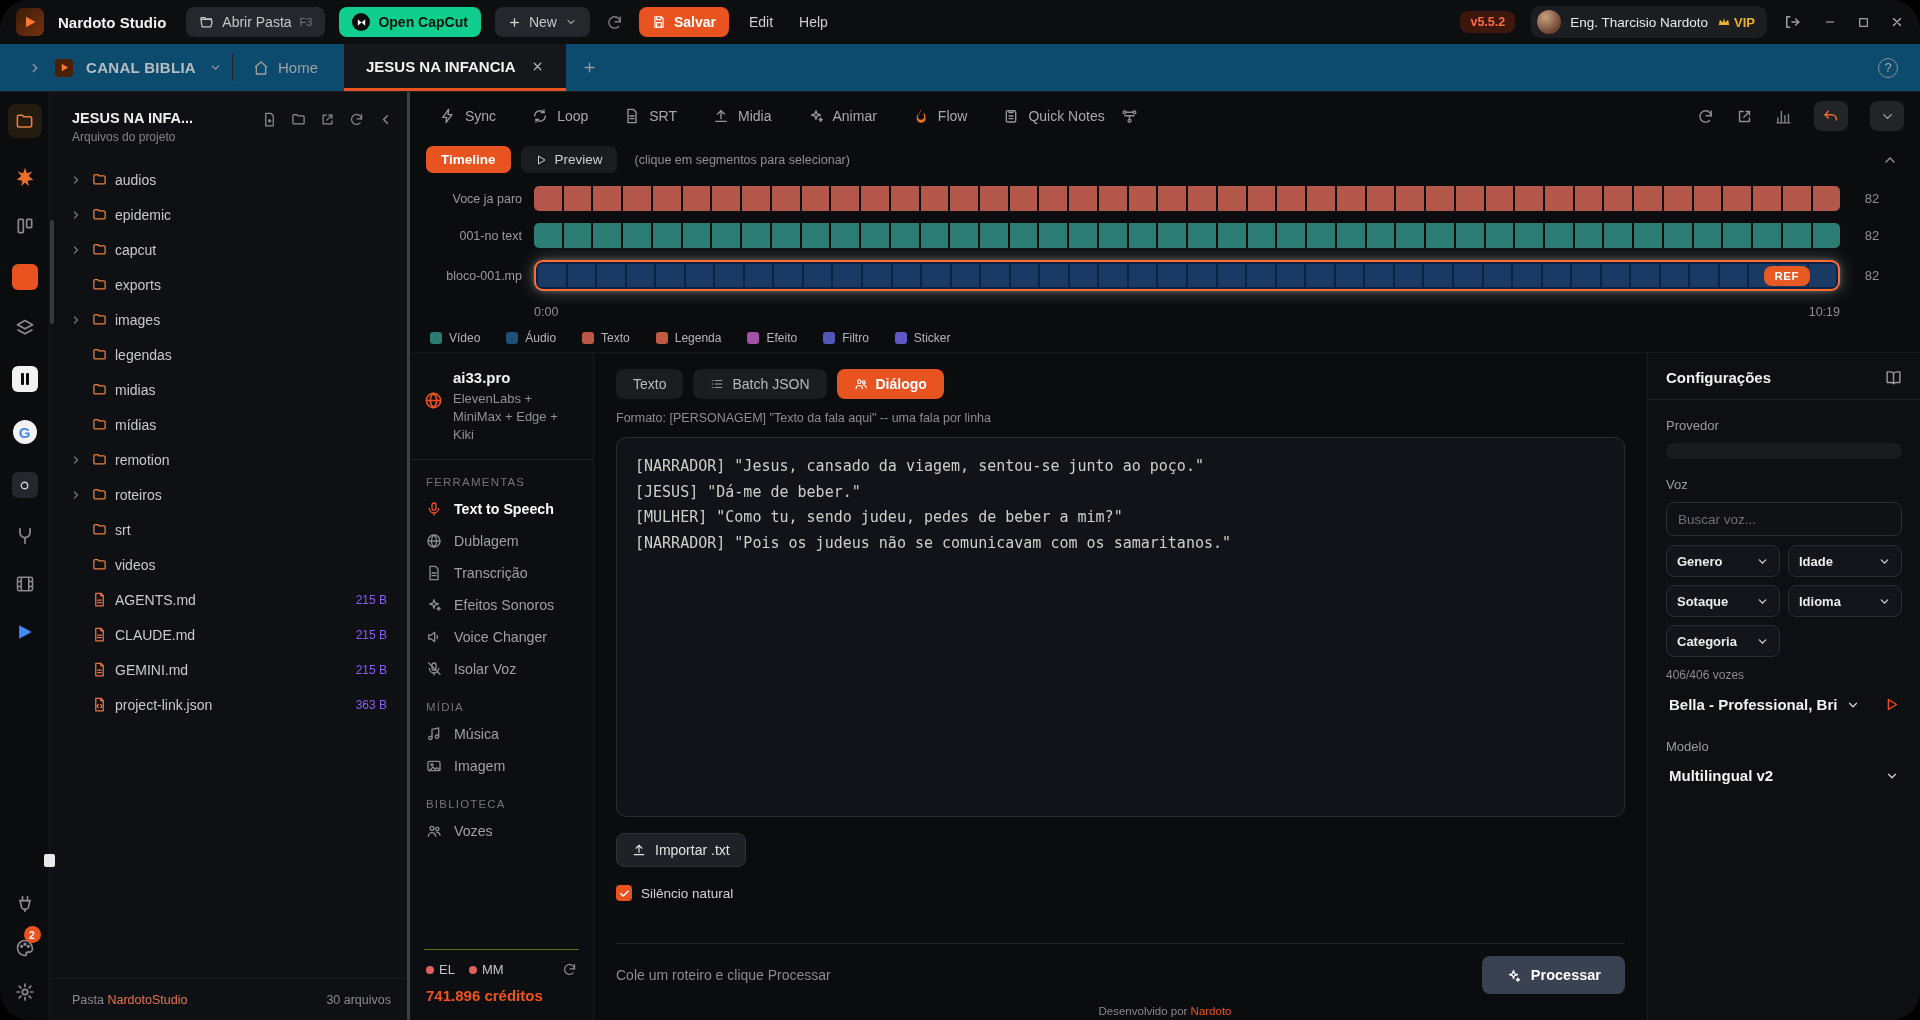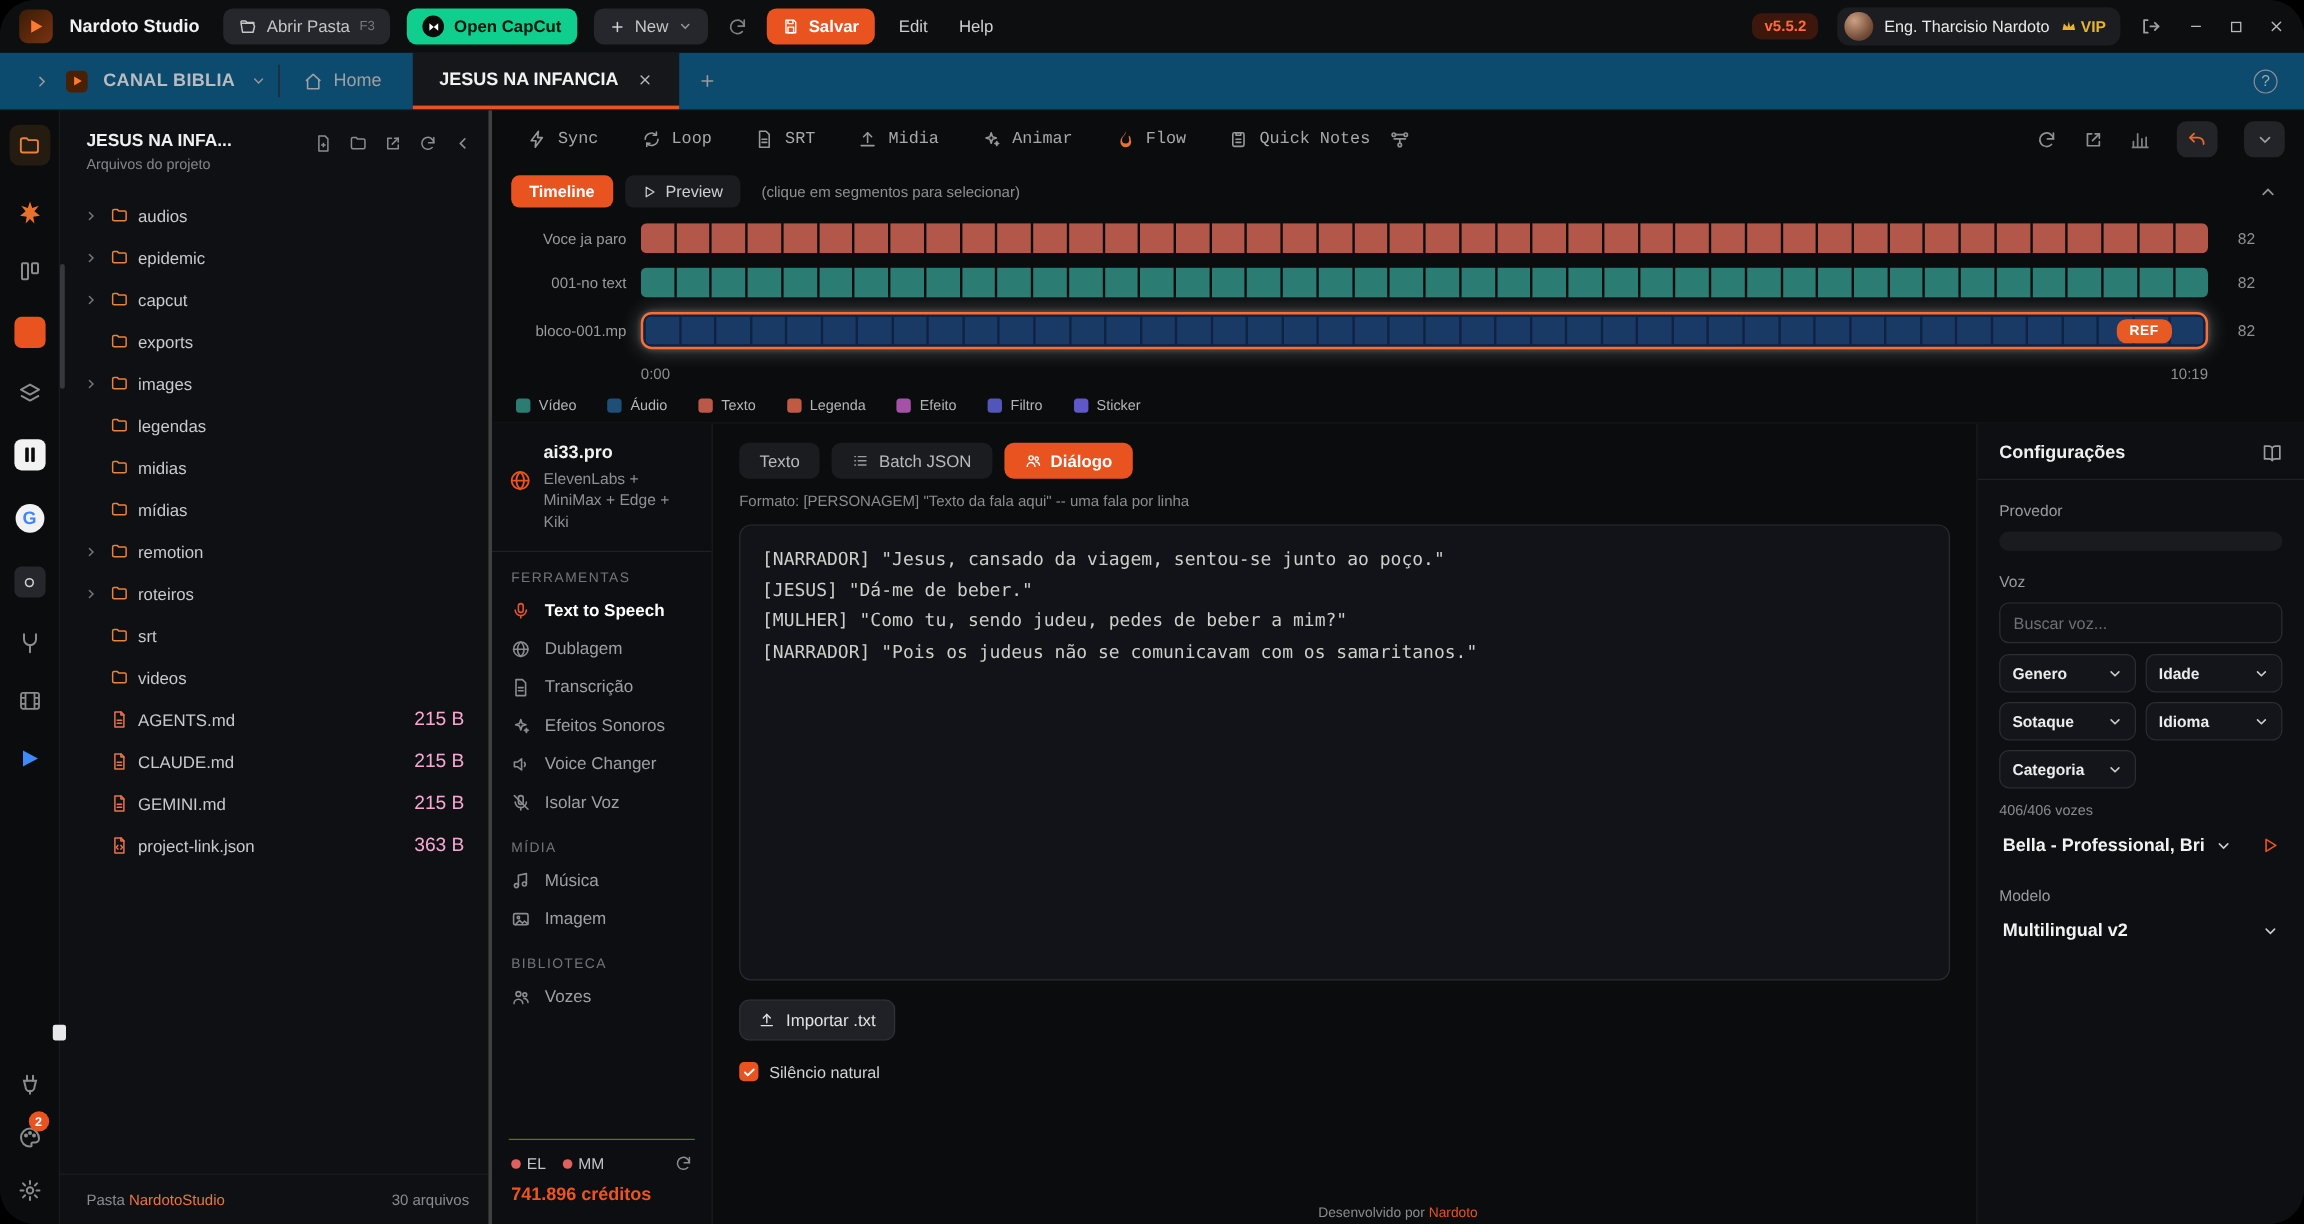--- a/index.html
+++ b/index.html
@@ -71,30 +71,30 @@
   .ft-title{font-size:14.5px;font-weight:bold;color:#f0f0f0;white-space:nowrap;}
   .ft-sub{font-size:12px;color:#84858a;margin-top:4px;}
   .ft-headicons{margin-left:auto;display:flex;gap:14px;color:#8b8c90;padding-top:2px;}
   .ft-list{flex:1;padding:12px 12px 0;overflow:hidden;}
   .ft-row{display:flex;align-items:center;gap:8px;height:35px;padding:0 8px;color:#c9cacd;font-size:14px;border-radius:6px;}
   .ft-row .chev{color:#77787d;width:14px;flex:none;display:flex;}
   .ft-row.no-chev .chev, .ft-row.t-file .chev{visibility:hidden;}
   .ft-row .ficon{color:#e8823c;flex:none;display:flex;}
   .ft-row.t-file .ficon{color:#e8744a;}
   .ft-row .fname{flex:1;min-width:0;overflow:hidden;text-overflow:ellipsis;white-space:nowrap;}
-  .ft-row .fsize{color:#f9a8d4;font-size:16px;margin-left:16px;}
+  .ft-row .fsize{color:#8b5cf6;font-size:12px;margin-left:16px;}
   .ft-foot{height:42px;border-top:1px solid #1b1c20;display:flex;align-items:center;justify-content:space-between;
            padding:0 16px 0 22px;font-size:12.5px;color:#8a8b90;flex:none;}
   .ft-foot .fdr{color:#e8744a;}
 
   
   .content{flex:1;display:flex;flex-direction:column;min-width:0;background:#0b0c0e;position:relative;}
 
   
-  .toolbar{height:48px;flex:none;display:flex;align-items:center;gap:16px;padding:0 16px 0 30px;font-family:Liberation Mono, monospace;}
+  .toolbar{height:48px;flex:none;display:flex;align-items:center;gap:16px;padding:0 16px 0 30px;}
   .tlb{display:flex;align-items:center;gap:9px;color:#a8a9ad;font-size:14px;}
   .tlb .ic{display:flex;color:#97989c;}
   .tlb.flame .ic{color:#e8712b;}
   .tlb-right{margin-left:auto;display:flex;align-items:center;gap:22px;color:#8f9094;}
   .pillbtn{width:34px;height:30px;border-radius:8px;background:#232428;display:flex;align-items:center;justify-content:center;}
   .pillbtn.undo{color:#e86a2e;}
 
   
   .timeline{flex:none;height:212px;padding:6px 16px 0 16px;display:flex;flex-direction:column;position:relative;}
   .tl-head{display:flex;align-items:center;gap:10px;}
@@ -1208,20 +1208,32 @@
             <span>Importar .txt</span>
           </div>
           <div class="silence">
             <span class="cbx">
               <svg width="11" height="11" viewBox="0 0 24 24" fill="none" stroke="#fff" stroke-width="3.4" stroke-linecap="round" stroke-linejoin="round">
                   <path d="M4 12.5l5 5L20 7"></path>
                 </svg>
             </span>
             <span>Silêncio natural</span>
           </div>
+          <div class="procbar">
+            <span class="proc-ph">Cole um roteiro e clique Processar</span>
+            <div class="procbtn">
+              <span>
+                  <svg width="15" height="15" viewBox="0 0 24 24" fill="none" stroke="#fff" stroke-width="2" stroke-linejoin="round">
+                    <path d="M12 4l1.6 4.9L18.5 10.5l-4.9 1.6L12 17l-1.6-4.9L5.5 10.5l4.9-1.6z"></path>
+                    <path d="M19 16l.7 2 2 .7-2 .7-.7 2-.7-2-2-.7 2-.7z"></path>
+                  </svg>
+                </span>
+              <span>Processar</span>
+            </div>
+          </div>
         </section>
 
         <aside class="settings">
           <div class="st-head">
             <span class="st-title">Configurações</span>
             <span class="ic">
               <svg width="17" height="17" viewBox="0 0 24 24" fill="none" stroke="currentColor" stroke-width="2" stroke-linejoin="round">
                   <path d="M12 6a5 5 0 0 0-4-2H3v15h5a4 4 0 0 1 4 2 4 4 0 0 1 4-2h5V4h-5a5 5 0 0 0-4 2z"></path>
                   <path d="M12 6v15"></path>
                 </svg>

